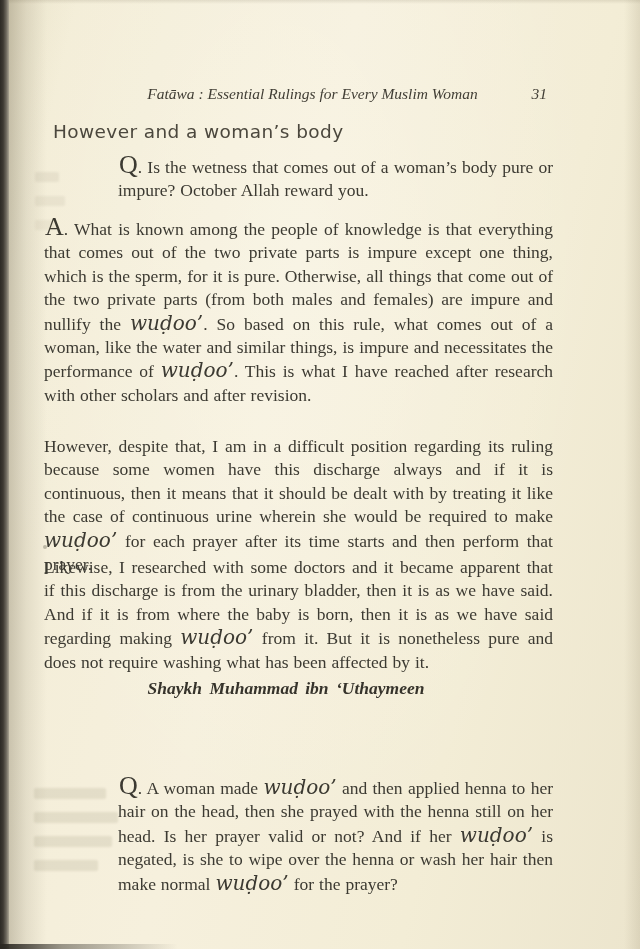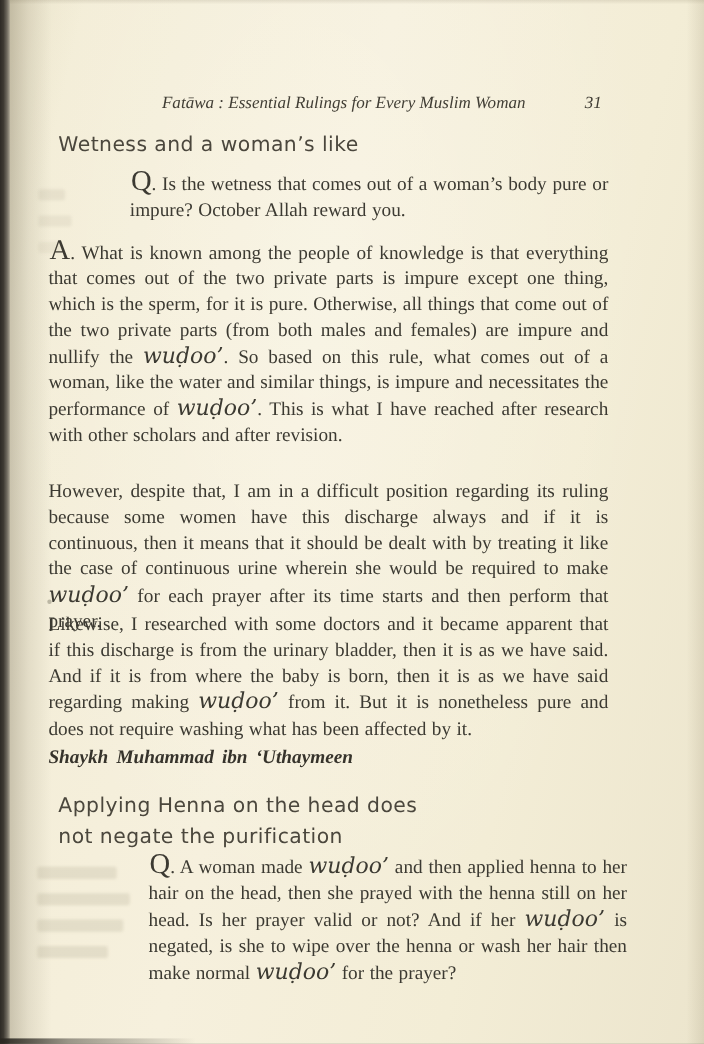--- a/index.html
+++ b/index.html
@@ -62,28 +62,28 @@
     font-size: 17.5px; line-height: 23.4px;
     text-align: justify; text-align-last: left;
     word-spacing: 0.6px; color: #3c3a32;
   }
   .body-para { left: 44px; width: 509px; }
   .q-block  { left: 118px; width: 435px; }
   .pA { top: 218px; }
   .p2 { top: 408px; margin-top: 27px; }
   .p3 { top: 556px; }
   .q1 { top: 156px; }
-  .q2 { top: 776px; margin-left: 17px; }
+  .q2 { top: 776px; }
 
   .initial { font-size: 26px; line-height: 8px; padding-left: 1px; }
   .it { font-style: italic; font-family: "DejaVu Serif", serif; font-size: 20px; }
 
   .attribution {
     position: absolute; left: 44px; top: 678px; width: 484px;
-    text-align: left; font-style: italic; font-weight: bold;
+    text-align: center; font-style: italic; font-weight: bold;
     font-size: 17.5px; color: #36332b; word-spacing: 3px;
   }
 
   
   .ghost { position: absolute; filter: blur(1.3px); border-radius: 2px; background: rgba(122,112,88,0.14); }
   .g-t1 { left: 35px; top: 172px; width: 24px; height: 10px; background: rgba(122,112,88,0.10); }
   .g-t2 { left: 35px; top: 196px; width: 30px; height: 10px; background: rgba(122,112,88,0.09); }
   .g-t3 { left: 35px; top: 220px; width: 20px; height: 10px; background: rgba(122,112,88,0.08); }
   .g-b1 { left: 34px; top: 788px; width: 72px; height: 11px; }
   .g-b2 { left: 34px; top: 812px; width: 84px; height: 11px; }
@@ -101,34 +101,30 @@
   <div class="edge-right"></div>
   <div class="gutter"></div>
   <div class="gutter-fade"></div>
   <div class="corner-bottom"></div>
 
   <header class="running-header">
     <span class="header-title">Fatāwa : Essential Rulings for Every Muslim Woman</span>
     <span class="page-number">31</span>
   </header>
 
-  <h1 class="sec-heading h1a">Wetness and a woman’s like</h1>
+  <h1 class="sec-heading h1a">However and a woman’s body</h1>
 
   <div class="q-block q1"><span class="initial">Q</span><span>. Is the wetness that comes out of a woman’s body pure or impure? October Allah reward you.</span></div>
 
   <p class="body-para pA"><span class="initial">A</span><span>. What is known among the people of knowledge is that everything that comes out of the two private parts is impure except one thing, which is the sperm, for it is pure. Otherwise, all things that come out of the two private parts (from both males and females) are impure and nullify the </span><span class="it">wuḍoo’</span><span>. So based on this rule, what comes out of a woman, like the water and similar things, is impure and necessitates the performance of </span><span class="it">wuḍoo’</span><span>. This is what I have reached after research with other scholars and after revision.</span></p>
   <p class="body-para p2"><span>However, despite that, I am in a difficult position regarding its ruling because some women have this discharge always and if it is continuous, then it means that it should be dealt with by treating it like the case of continuous urine wherein she would be required to make </span><span class="it">wuḍoo’</span><span> for each prayer after its time starts and then perform that prayer.</span></p>
   <p class="body-para p3"><span>Likewise, I researched with some doctors and it became apparent that if this discharge is from the urinary bladder, then it is as we have said. And if it is from where the baby is born, then it is as we have said regarding making </span><span class="it">wuḍoo’</span><span> from it. But it is nonetheless pure and does not require washing what has been affected by it.</span></p>
 
   <div class="attribution">Shaykh Muhammad ibn ‘Uthaymeen</div>
 
-  <h1 class="sec-heading h2a">
-    <span>Applying Henna on the head does</span><br>
-    <span>not negate the purification</span>
-  </h1>
 
   <div class="q-block q2"><span class="initial">Q</span><span>. A woman made </span><span class="it">wuḍoo’</span><span> and then applied henna to her hair on the head, then she prayed with the henna still on her head. Is her prayer valid or not? And if her </span><span class="it">wuḍoo’</span><span> is negated, is she to wipe over the henna or wash her hair then make normal </span><span class="it">wuḍoo’</span><span> for the prayer?</span></div>
 
   <div class="ghost g-t1"></div>
   <div class="ghost g-t2"></div>
   <div class="ghost g-t3"></div>
   <div class="ghost g-b1"></div>
   <div class="ghost g-b2"></div>
   <div class="ghost g-b3"></div>
   <div class="ghost g-b4"></div>

